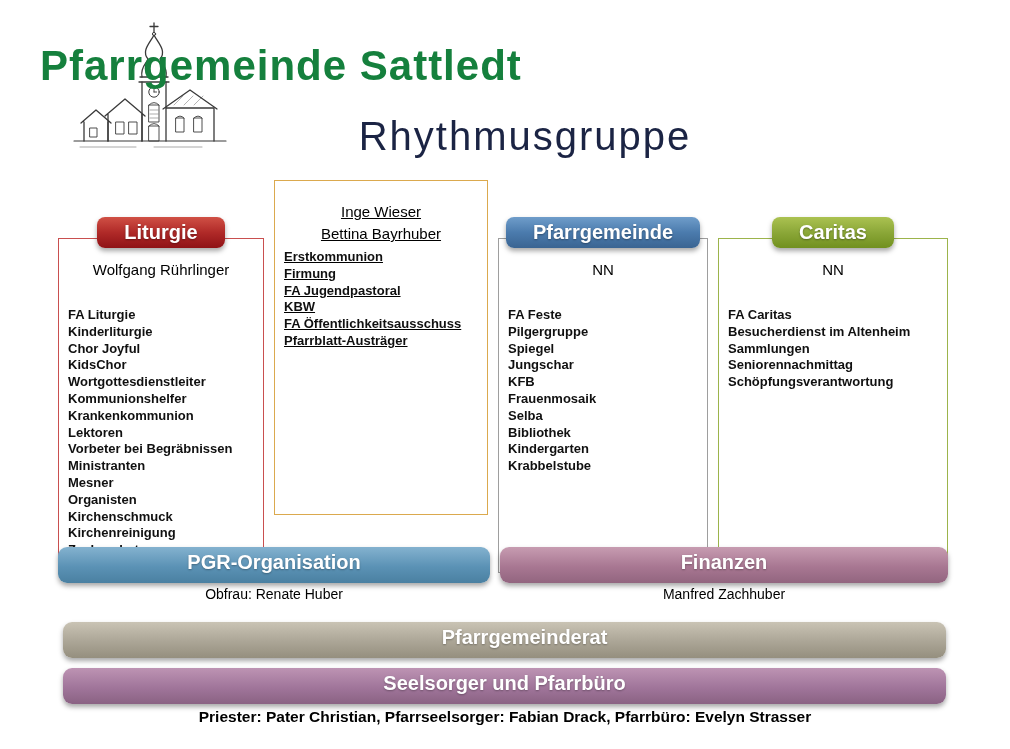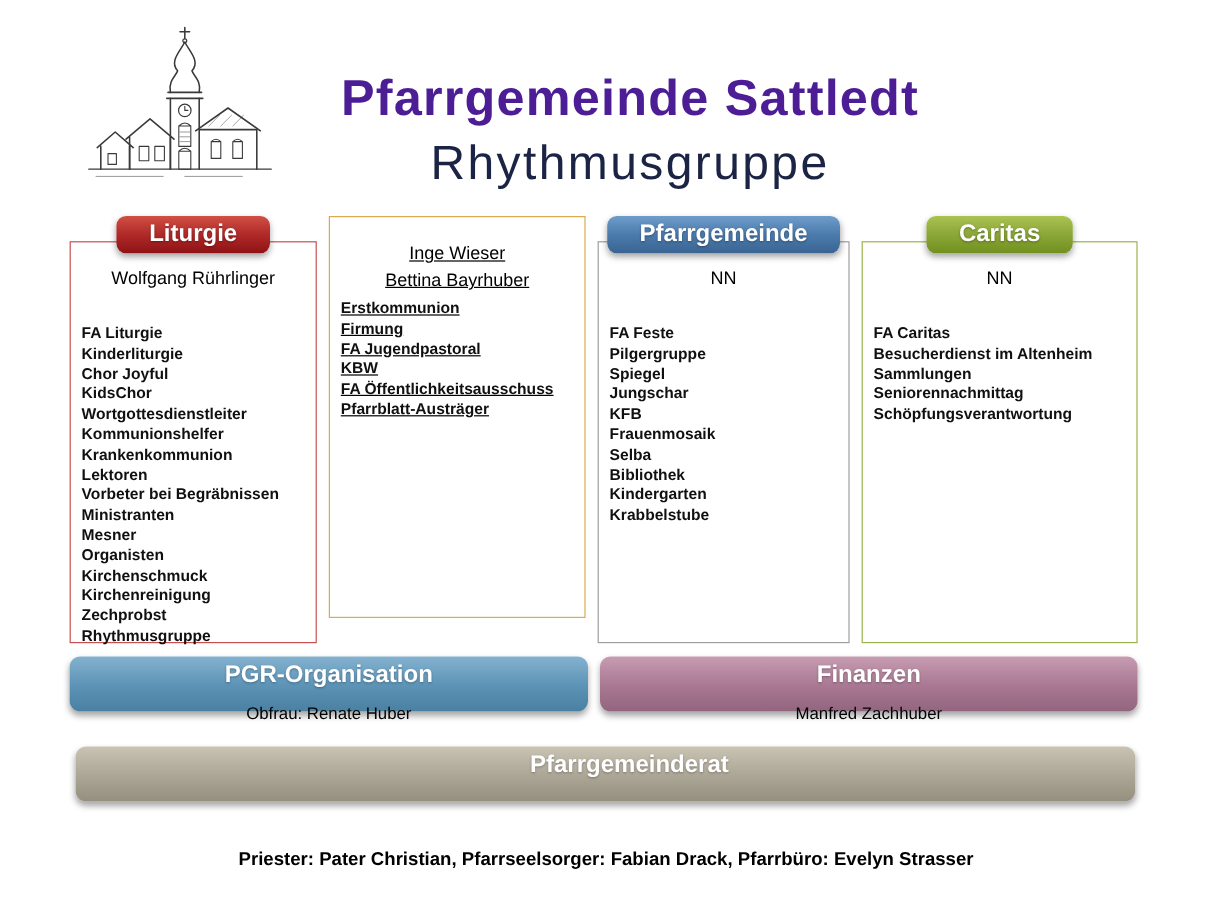--- a/index.html
+++ b/index.html
@@ -3,53 +3,54 @@
 <meta charset="utf-8">
 <style>
   * { margin:0; padding:0; box-sizing:border-box; }
   html,body { background:#ffffff; }
   .page {
     position:relative; width:1010px; height:749px; background:#ffffff;
     font-family:"Liberation Sans", sans-serif; overflow:hidden; color:#000;
   }
   .church { position:absolute; left:50px; top:20px; width:200px; height:160px; }
   .title {
-    position:absolute; left:40px; right:0; top:58px; text-align:center;
-    font-size:42px; font-weight:800; letter-spacing:1px; color:#4c1d95;
+    position:absolute; left:40px; right:0; top:42px; text-align:left;
+    font-size:42px; font-weight:800; letter-spacing:1px; color:#15803d;
   }
   .subtitle {
     position:absolute; left:40px; right:0; top:114px; text-align:center;
     font-size:40px; font-weight:400; letter-spacing:2px; color:#1b2444;
   }
   .columns {
     position:absolute; left:58px; top:180px; width:890px;
     display:grid; grid-template-columns:206px 214px 210px 230px; gap:10px;
   }
   .col { display:flex; flex-direction:column; align-items:center; }
   .badge {
     position:relative; z-index:2; height:31px; line-height:31px; padding:0 27px;
     border-radius:8px; color:#fff; font-size:20px; font-weight:700; white-space:nowrap;
     text-shadow:0 1px 2px rgba(0,0,0,.35); box-shadow:0 3px 5px rgba(0,0,0,.35);
     margin-bottom:-10px;
+    margin-top:37px;
   }
   .box { width:100%; height:335px; background:#fff; border:1px solid #999; padding-top:20px; }
   .leads { height:48px; text-align:center; font-size:15px; line-height:22px; white-space:pre-line; }
   .items { align-self:stretch; padding:0 4px 0 9px; font-size:13px; font-weight:700; line-height:16.8px; white-space:pre-line; color:#101010; }
 
   .badge.liturgie      { background:linear-gradient(180deg,#d05045 0%,#b02a28 50%,#8f1216 100%); }
   .box.liturgie        { border-color:#c94f4f; }
   .badge.verkuendigung { background:linear-gradient(180deg,#e2a54c 0%,#c6802a 50%,#a5661c 100%); }
   .box.verkuendigung   { border-color:#dba94e;text-decoration:underline; }
   .badge.gemeinschaft  { background:linear-gradient(180deg,#6f9dca 0%,#4b7bad 50%,#3a6492 100%); }
   .box.gemeinschaft    { border-color:#9e9e9e; }
   .badge.caritas       { background:linear-gradient(180deg,#abc251 0%,#8ba738 50%,#71901f 100%); }
   .box.caritas         { border-color:#9cb44b; }
 
   .banner {
-    height:46px; line-height:30px; text-align:center; color:#fff; font-size:20px; font-weight:700;
+    height:36px; line-height:30px; text-align:center; color:#fff; font-size:20px; font-weight:700;
     border-radius:9px; text-shadow:0 1px 2px rgba(0,0,0,.3); box-shadow:0 3px 5px rgba(0,0,0,.35);
   }
   .midrow {
     position:absolute; left:58px; top:547px; width:890px;
     display:grid; grid-template-columns:432px 448px; gap:10px;
   }
   .banner.pgr      { background:linear-gradient(180deg,#84b2cf 0%,#5b92b5 55%,#4a80a1 100%); }
   .banner.finanzen { background:linear-gradient(180deg,#c79cb1 0%,#a87792 55%,#92657f 100%); }
   .namesrow {
     position:absolute; left:58px; top:586px; width:890px;
@@ -172,16 +173,17 @@
     <div class="banner pgr">PGR-Organisation</div>
     <div class="banner finanzen">Finanzen</div>
   </div>
 
   <div class="namesrow">
     <div>Obfrau: Renate Huber</div>
     <div>Manfred Zachhuber</div>
   </div>
 
   <div class="banner rat">Pfarrgemeinderat</div>
+  <div class="banner seelsorger">Seelsorger und Pfarrbüro</div>
 
   <div class="footer">Priester: Pater Christian, Pfarrseelsorger: Fabian Drack, Pfarrbüro: Evelyn Strasser</div>
 
 </div>
 
 </body></html>

